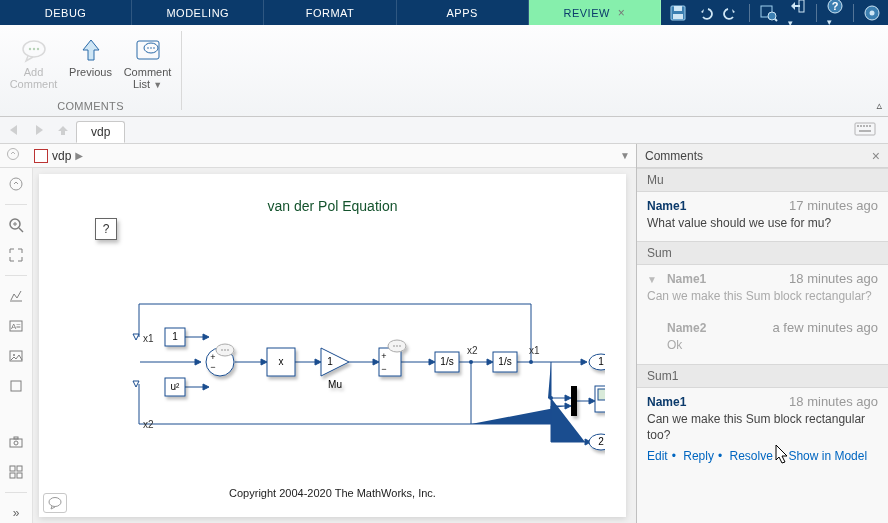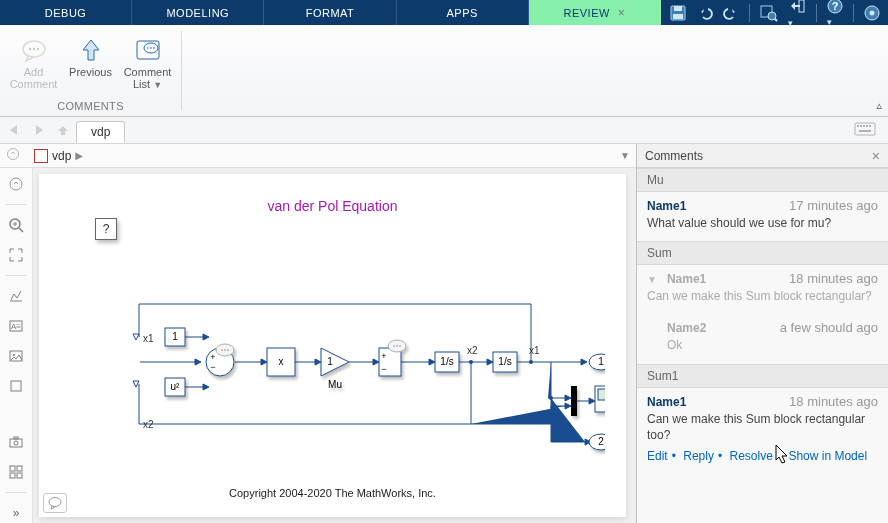--- a/index.html
+++ b/index.html
@@ -35,21 +35,21 @@
 .main{display:flex;height:379px}
 .canvas-col{width:637px;display:flex;flex-direction:column;border-right:1px solid #c0c0c0}
 .breadcrumb{height:24px;border-bottom:1px solid #dcdcdc;display:flex;align-items:center;padding:0 6px;gap:4px;background:#fafafa}
 .breadcrumb .model-icon{width:14px;height:14px;border:1px solid #b33;background:#fff}
 .canvas-body{flex:1;display:flex}
 .palette{width:33px;border-right:1px solid #e2e2e2;background:#fafafa;display:flex;flex-direction:column;align-items:center;padding-top:6px;gap:10px}
 .palette .pal-btn{width:20px;height:20px;display:flex;align-items:center;justify-content:center;cursor:pointer;opacity:.75}
 .palette .pal-sep{height:1px;width:22px;background:#e0e0e0}
 .palette .spacer{flex:1}
 .canvas{flex:1;background:#fff;position:relative;margin:6px 10px 6px 6px;box-shadow:0 2px 6px rgba(0,0,0,.12);overflow:hidden}
-.canvas-title{position:absolute;top:24px;left:0;right:0;text-align:center;font-size:14px;color:#a21caf}
+.canvas-title{position:absolute;top:24px;left:0;right:0;text-align:center;font-size:14px;color:#14532d}
 .qmark-block{position:absolute;left:56px;top:44px;width:22px;height:22px;border:1px solid #666;background:#fff;display:flex;align-items:center;justify-content:center;box-shadow:2px 3px 4px rgba(0,0,0,.25)}
 .canvas-copyright{position:absolute;bottom:18px;left:0;right:0;text-align:center;font-size:11px;color:#222}
 .diagram{position:absolute;left:46px;top:118px;width:520px;height:170px}
 
 
 .comments-panel{flex:1;background:#f8f8f8;display:flex;flex-direction:column}
 .comments-hdr{height:24px;background:#f0f0f0;border-bottom:1px solid #d4d4d4;display:flex;align-items:center;padding:0 8px;font-size:12px;color:#444}
 .comments-hdr .x{margin-left:auto;color:#888;font-size:14px;cursor:pointer}
 .thread-hdr{background:#e9e9e9;border-top:1px solid #d8d8d8;border-bottom:1px solid #d8d8d8;padding:4px 10px;font-size:12px;color:#666}
 .comment{padding:6px 10px 10px}
@@ -403,21 +403,21 @@
       <div class="row1">
           <span class="disclose">▼</span>
           <span class="author">Name1</span>
           <span class="time">18 minutes ago</span>
         </div>
       <div class="body">Can we make this Sum block rectangular?</div>
     </div>
     <div class="comment resolved reply">
       <div class="row1">
           <span class="author">Name2</span>
-          <span class="time">a few should ago</span>
+          <span class="time">a few minutes ago</span>
         </div>
       <div class="body">Ok</div>
     </div>
 
     <div class="thread-hdr">Sum1</div>
     <div class="comment" style="position:relative">
       <div class="row1">
           <span class="author">Name1</span>
           <span class="time">18 minutes ago</span>
         </div>

